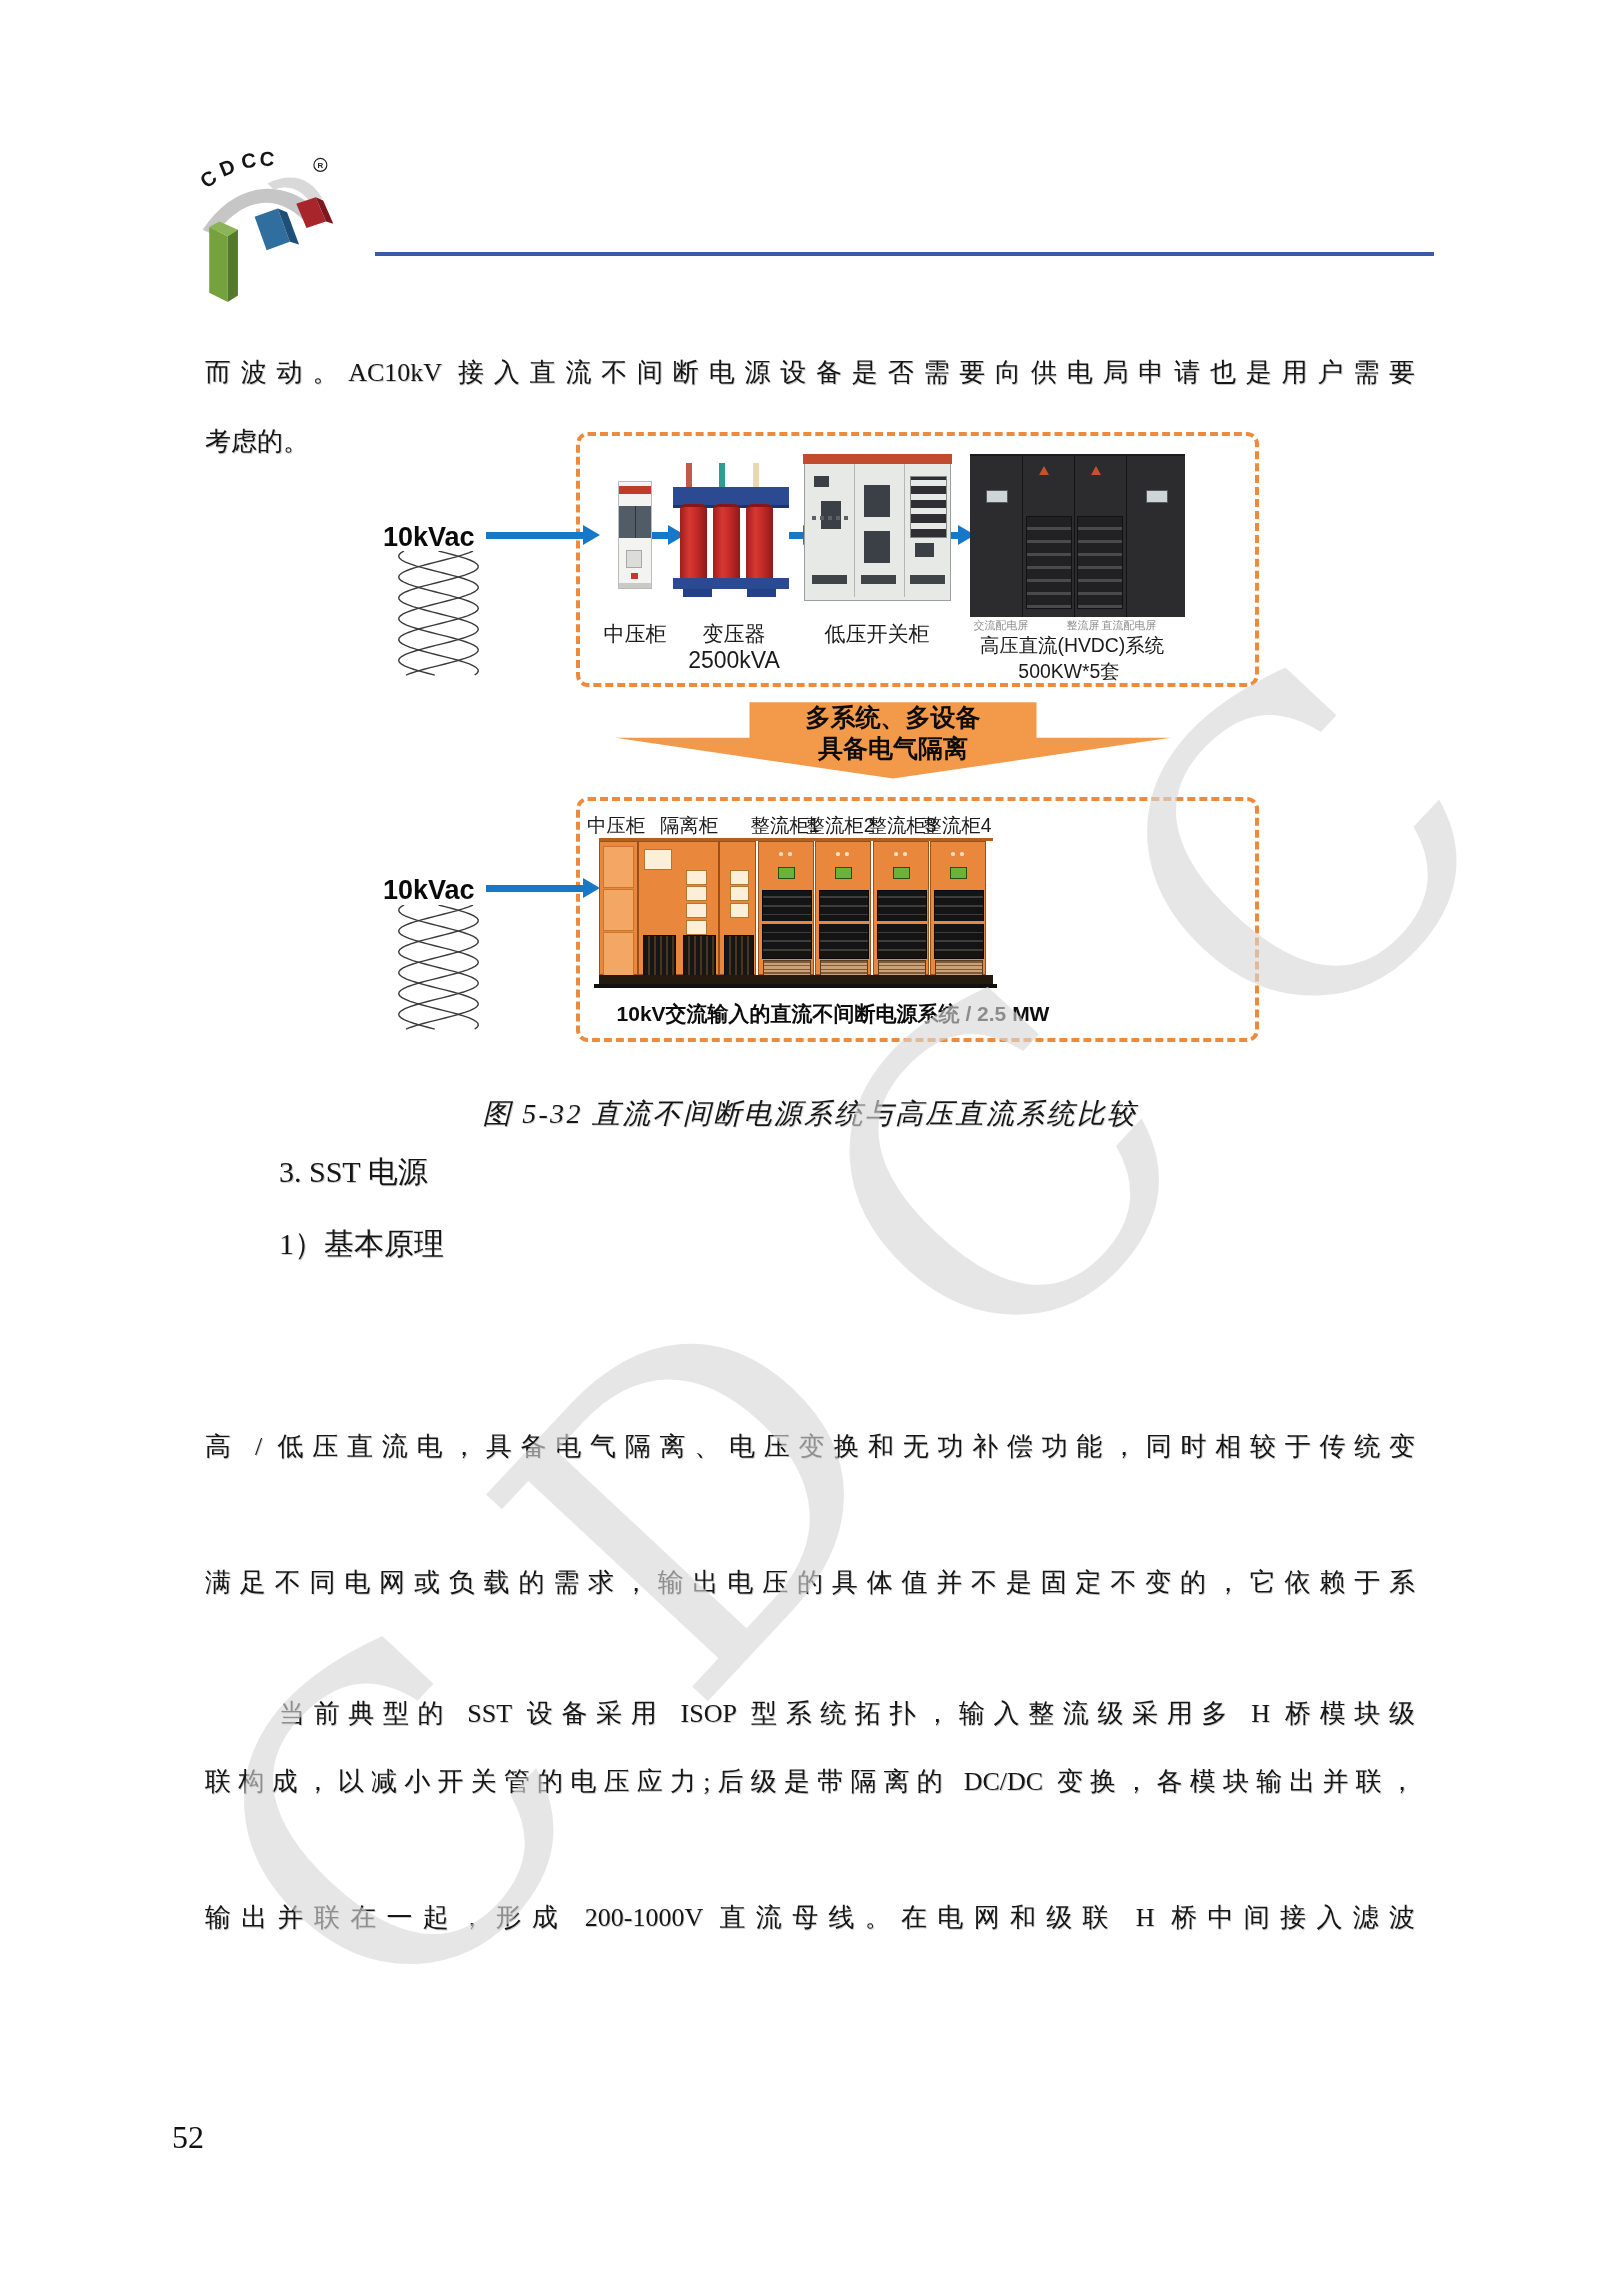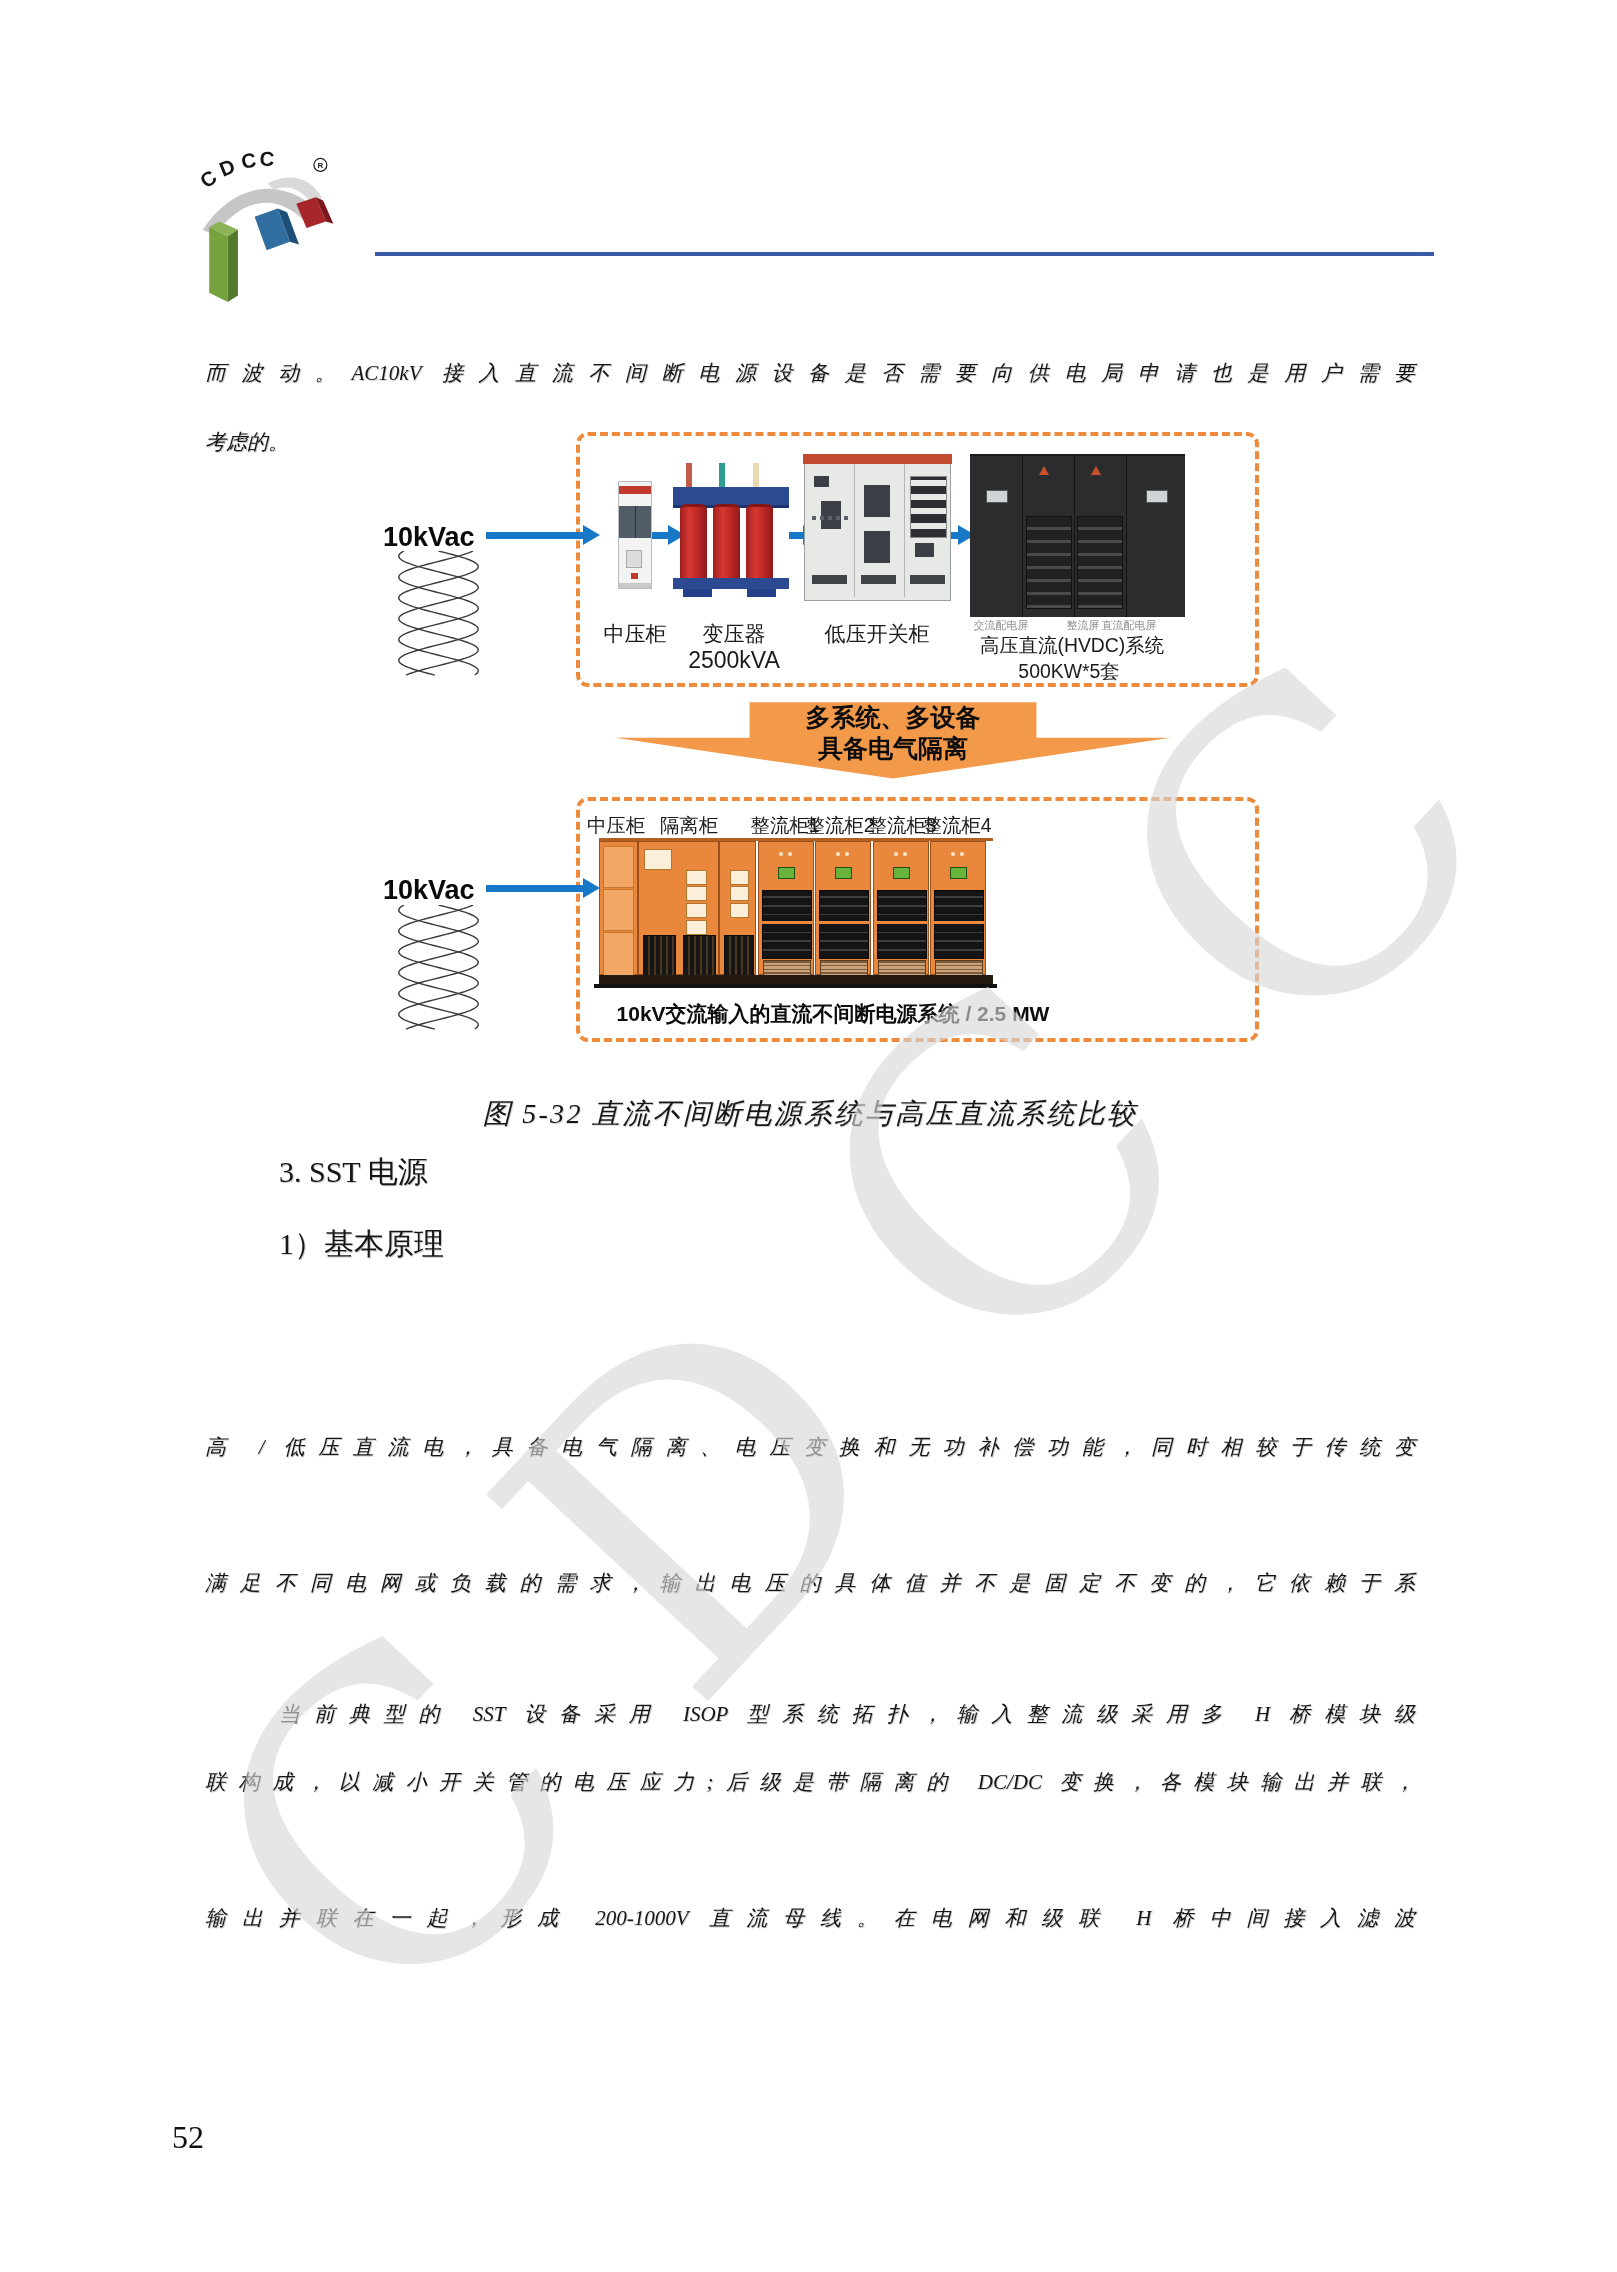--- a/index.html
+++ b/index.html
@@ -1,22 +1,22 @@
 <!DOCTYPE html>
 <html style="font-size:7.4px"><head>
 <meta charset="utf-8">
 <style>
   html,body{margin:0;padding:0;background:#9a9a9a;}
   #page{position:relative;width:1617px;height:2273px;background:#fff;overflow:hidden;
         font-family:"Liberation Serif",serif;color:#141414;}
   .abs{position:absolute;}
   
-  .bodyline{position:absolute;left:205px;width:1210px;font-size:21px;line-height:40px;
+  .bodyline{position:absolute;left:205px;width:1210px;font-size:26px;line-height:40px;
             color:#161616;text-align:justify;text-align-last:justify;white-space:nowrap;
-            text-shadow:0.9px 0.9px 0 rgba(110,110,110,.35);font-style:italic;}
+            text-shadow:0.9px 0.9px 0 rgba(110,110,110,.35);}
   .bodyline.short{text-align:left;text-align-last:left;}
   .bodyline.indent{padding-left:74px;width:1136px;}
   .heading{position:absolute;left:279px;font-size:30px;line-height:37px;color:#161616;
            text-shadow:0.9px 0.9px 0 rgba(110,110,110,.35);white-space:nowrap;}
   .caption{position:absolute;left:205px;width:1210px;text-align:center;font-size:28px;
            font-style:italic;letter-spacing:2.3px;color:#161616;
            text-shadow:0.9px 0.9px 0 rgba(110,110,110,.3);}
   .pagenum{position:absolute;left:172px;top:2119px;font-size:32px;color:#111;}
   
   .hrule{position:absolute;left:375px;top:252px;width:1059px;height:4.2px;background:#3A5CA8;}

